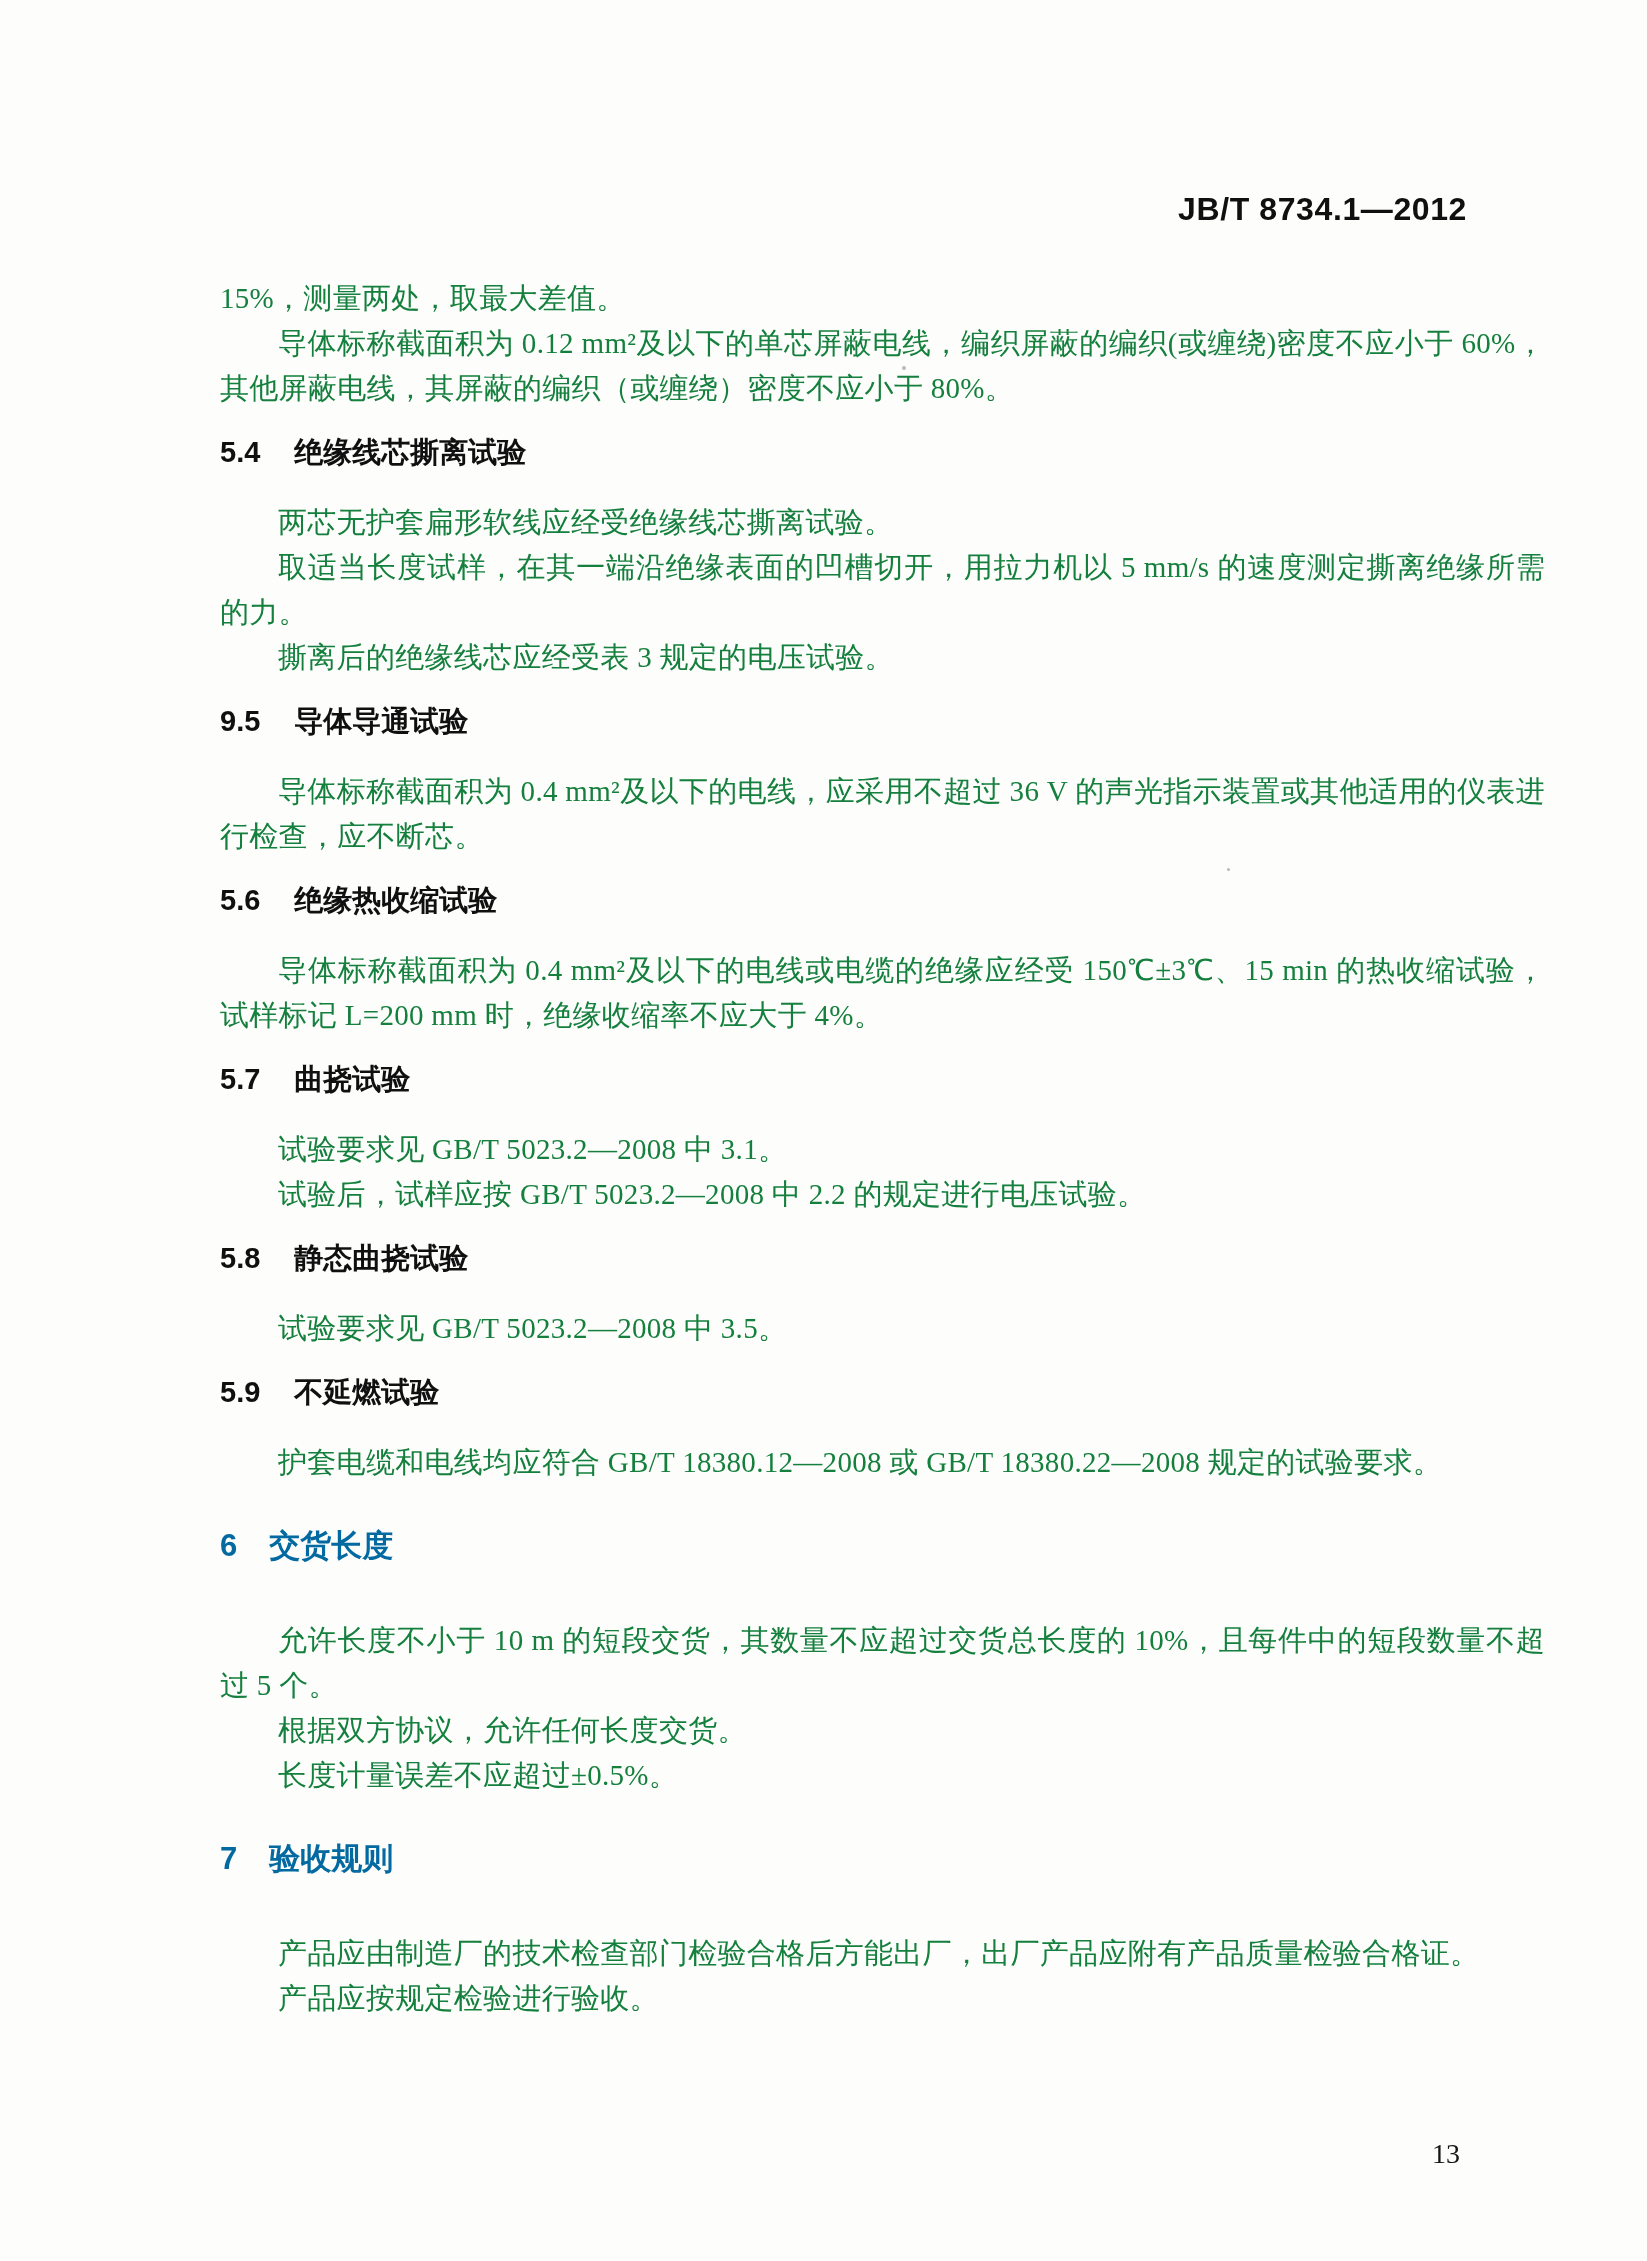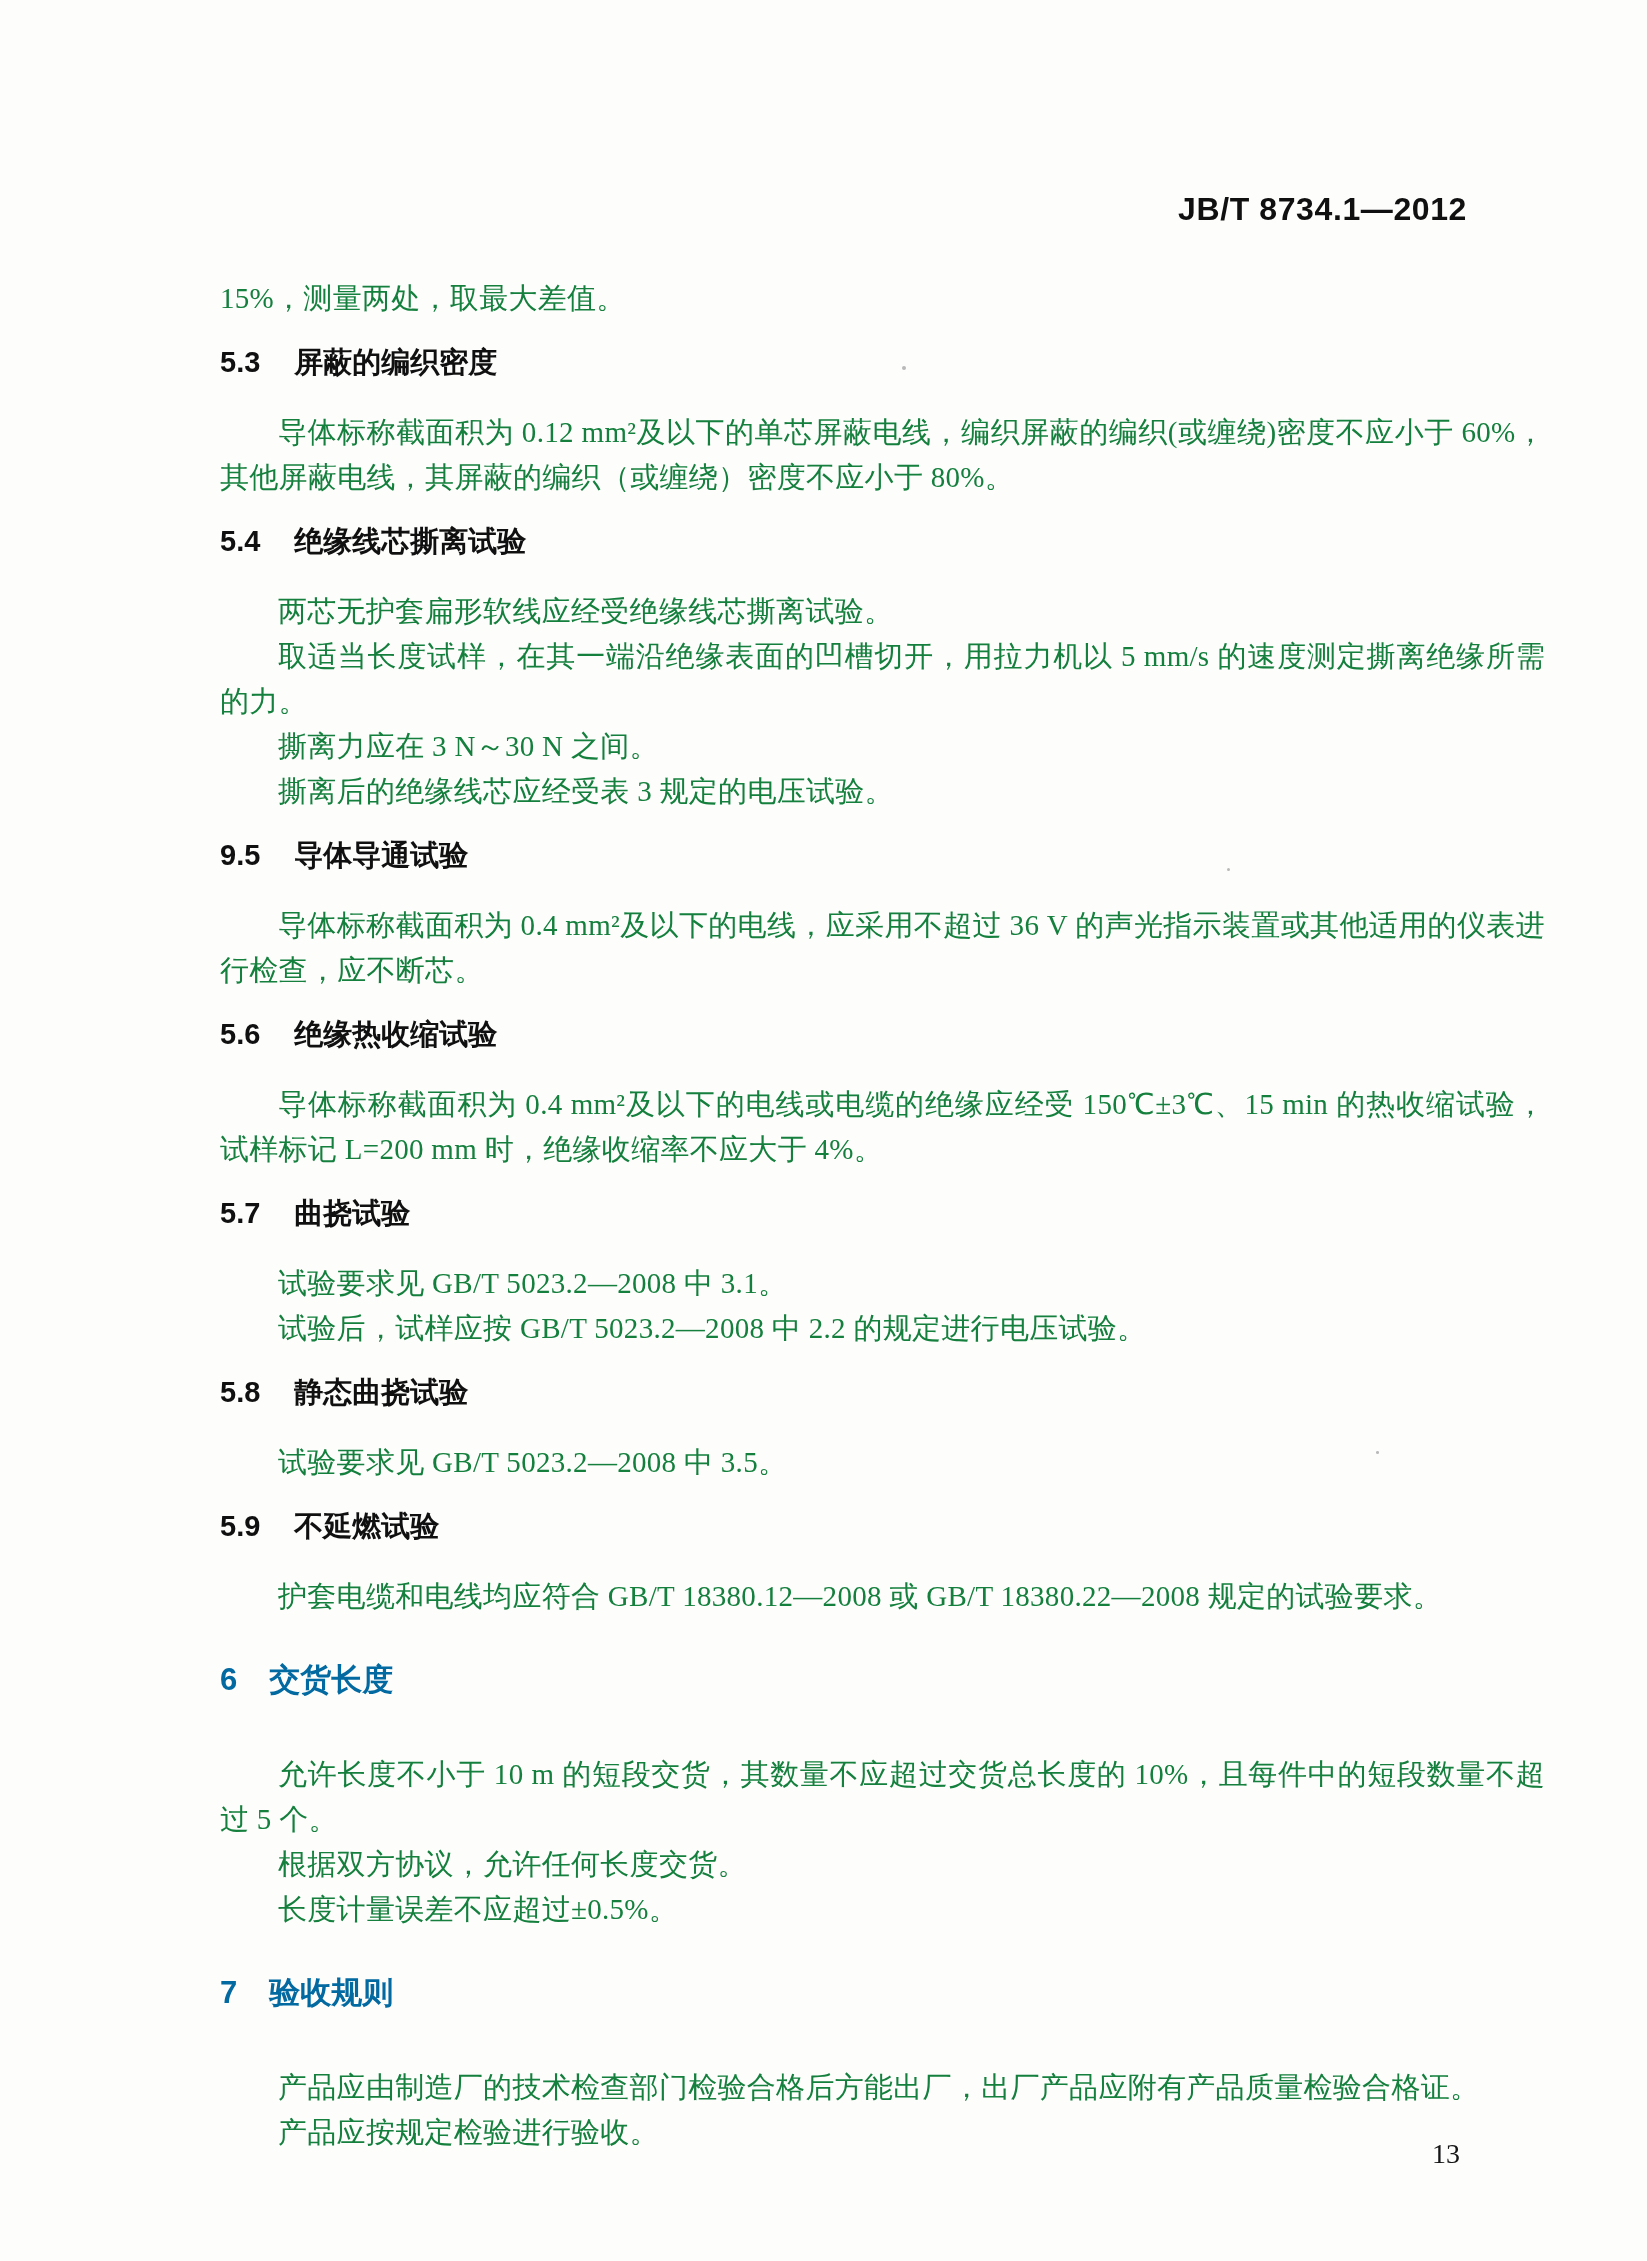--- a/index.html
+++ b/index.html
@@ -93,27 +93,25 @@
 <body>
 
 <div class="page">
 
   <div class="header-code">JB/T 8734.1—2012</div>
 
   <div class="content">
 
     <p class="para no-indent">15%，测量两处，取最大差值。</p>
 
-    <h2 class="sec-h"><span class="num">5.3</span><span class="t">屏蔽的编织密度</span></h2>
     <p class="para">导体标称截面积为 0.12 mm²及以下的单芯屏蔽电线，编织屏蔽的编织(或缠绕)密度不应小于 60%，其他屏蔽电线，其屏蔽的编织（或缠绕）密度不应小于 80%。</p>
 
     <h2 class="sec-h"><span class="num">5.4</span><span class="t">绝缘线芯撕离试验</span></h2>
     <p class="para">两芯无护套扁形软线应经受绝缘线芯撕离试验。</p>
     <p class="para">取适当长度试样，在其一端沿绝缘表面的凹槽切开，用拉力机以 5 mm/s 的速度测定撕离绝缘所需的力。</p>
-    <p class="para">撕离力应在 3 N～30 N 之间。</p>
     <p class="para">撕离后的绝缘线芯应经受表 3 规定的电压试验。</p>
 
     <h2 class="sec-h"><span class="num">9.5</span><span class="t">导体导通试验</span></h2>
     <p class="para">导体标称截面积为 0.4 mm²及以下的电线，应采用不超过 36 V 的声光指示装置或其他适用的仪表进行检查，应不断芯。</p>
 
     <h2 class="sec-h"><span class="num">5.6</span><span class="t">绝缘热收缩试验</span></h2>
     <p class="para">导体标称截面积为 0.4 mm²及以下的电线或电缆的绝缘应经受 150℃±3℃、15 min 的热收缩试验，试样标记 L=200 mm 时，绝缘收缩率不应大于 4%。</p>
 
     <h2 class="sec-h"><span class="num">5.7</span><span class="t">曲挠试验</span></h2>
     <p class="para">试验要求见 GB/T 5023.2—2008 中 3.1。</p>

